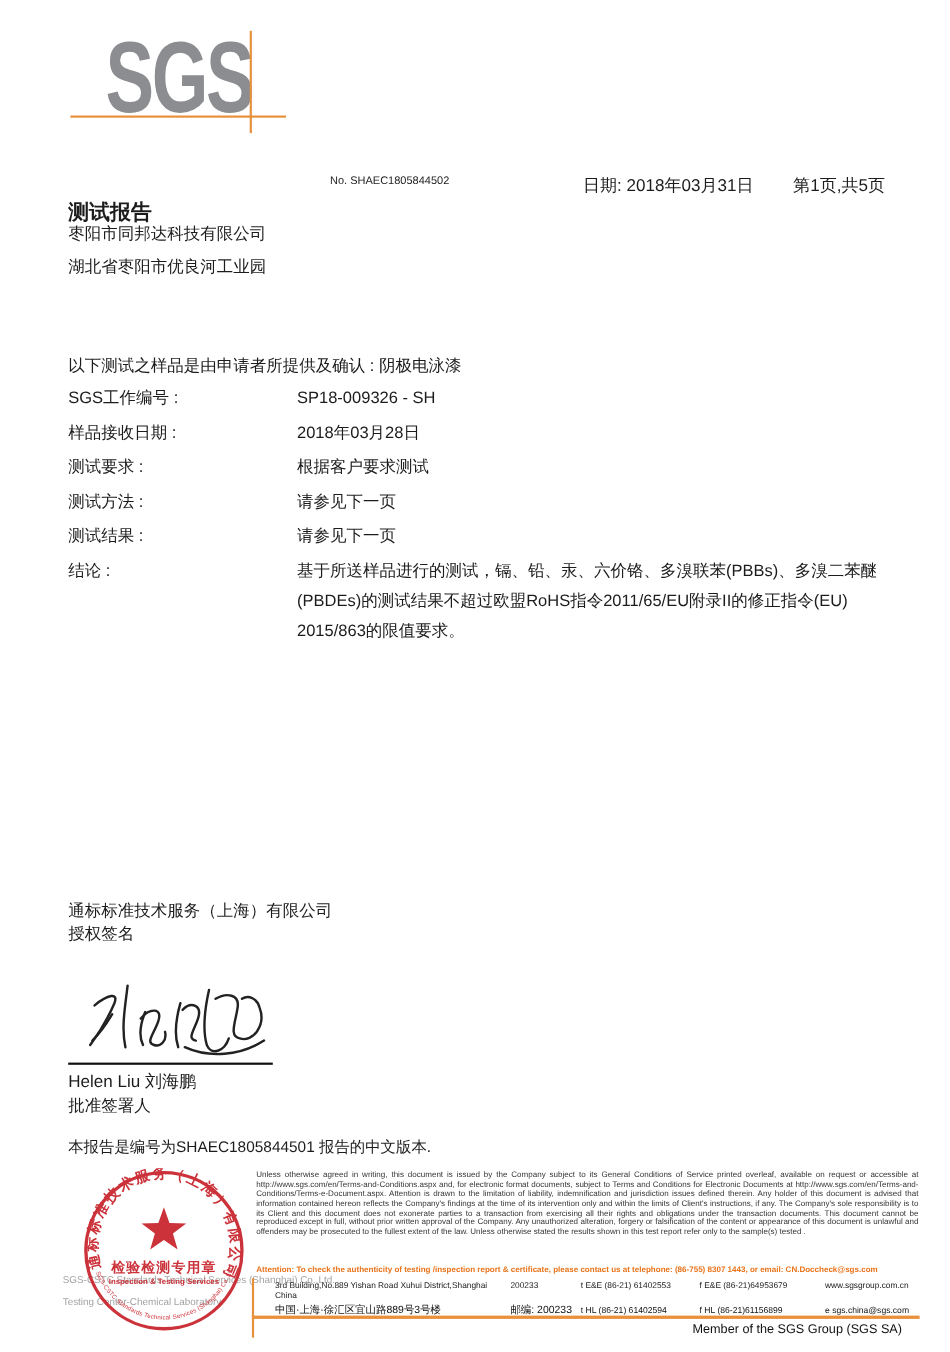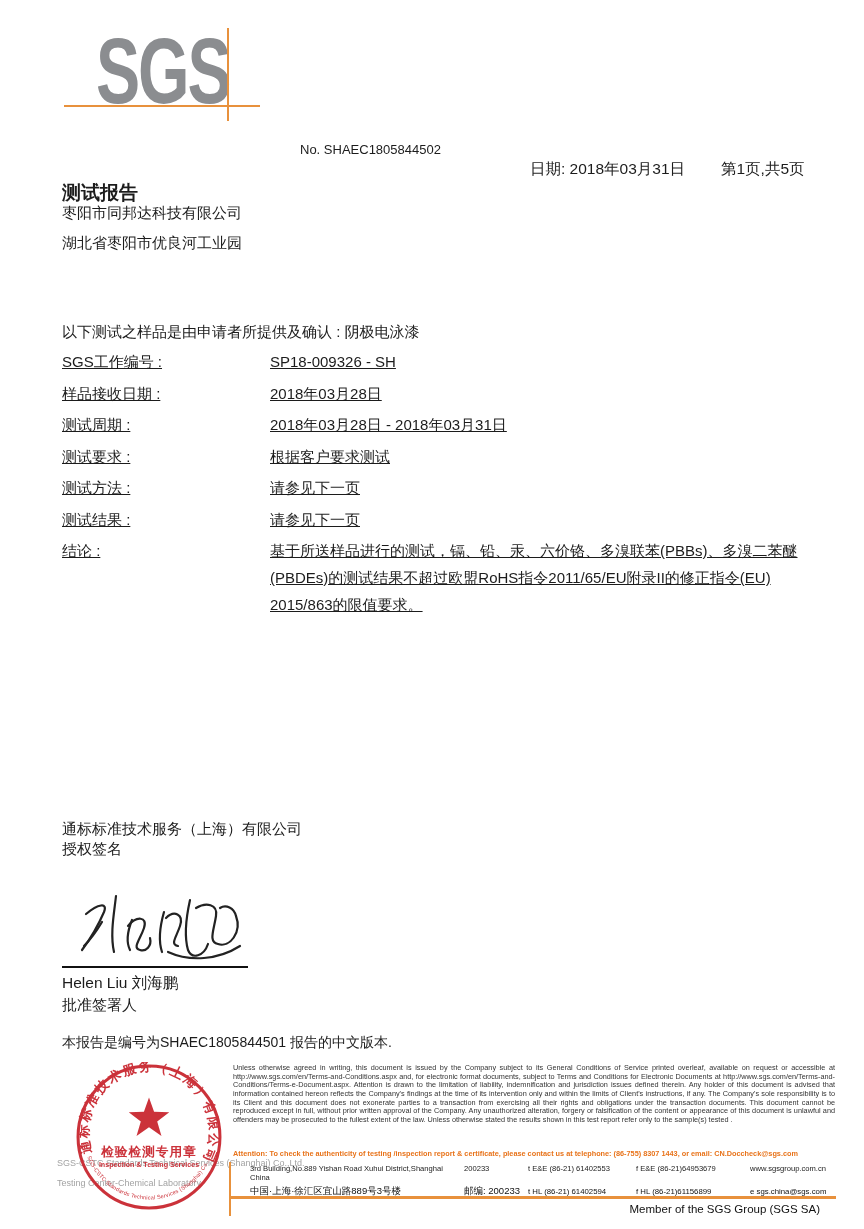--- a/index.html
+++ b/index.html
@@ -10,28 +10,28 @@
   
   .logo-text {
     position:absolute; left:96px; top:34px; font-size:92px; line-height:74px;
     font-weight:bold; color:#8b8d90; letter-spacing:-3px;
     transform:scale(0.72,1); transform-origin:left top;
   }
   .logo-hline { position:absolute; left:64px; top:105px; width:196px; height:2px; background:#e8913c; }
   .logo-vline { position:absolute; left:227px; top:28px; width:2px; height:93px; background:#e8913c; }
   
   .report-title { position:absolute; left:62px; top:156px; font-size:19px; font-weight:bold;margin-top:24px; }
-  .report-no    { position:absolute; left:300px; top:142px; font-size:13px; }
+  .report-no    { position:absolute; left:300px; top:159px; font-size:10px; }
   .report-date  { position:absolute; left:530px; top:159px; font-size:15.5px; }
   .report-page  { position:absolute; left:721px; top:159px; font-size:15.5px; }
   .applicant { position:absolute; left:62px; top:198px; font-size:15px; line-height:30px; }
   
   .intro-line { position:absolute; left:62px; top:323px; font-size:15px; }
   .fields { position:absolute; left:62px; top:352px; width:745px; }
-  .field-row { display:flex; margin-bottom:12.5px;text-decoration:underline; }
+  .field-row { display:flex; margin-bottom:12.5px; }
   .field-label { flex:none; width:208px; font-size:15px; line-height:19px; }
   .field-value { font-size:15px; line-height:19px; }
   .field-row.conclusion .field-value { width:534px; line-height:27px; margin-top:-4px; }
   
   .sig-company { position:absolute; left:62px; top:818px; font-size:15px; line-height:22px; }
   .sig-auth    { position:absolute; left:62px; top:840px; font-size:15px; }
   .signature-svg { position:absolute; left:72px; top:886px; }
   .sig-underline { position:absolute; left:62px; top:966px; width:186px; height:2px; background:#111; }
   .sig-name  { position:absolute; left:62px; top:973px; font-size:15.5px; }
   .sig-title { position:absolute; left:62px; top:996px; font-size:15px; }
@@ -83,24 +83,20 @@
   <div class="intro-line">以下测试之样品是由申请者所提供及确认 : 阴极电泳漆</div>
 
   <div class="fields">
     <div class="field-row">
       <div class="field-label">SGS工作编号 :</div>
       <div class="field-value">SP18-009326 - SH</div>
     </div>
     <div class="field-row">
       <div class="field-label">样品接收日期 :</div>
       <div class="field-value">2018年03月28日</div>
-    </div>
-    <div class="field-row">
-      <div class="field-label">测试周期 :</div>
-      <div class="field-value">2018年03月28日 - 2018年03月31日</div>
     </div>
     <div class="field-row">
       <div class="field-label">测试要求 :</div>
       <div class="field-value">根据客户要求测试</div>
     </div>
     <div class="field-row">
       <div class="field-label">测试方法 :</div>
       <div class="field-value">请参见下一页</div>
     </div>
     <div class="field-row">

